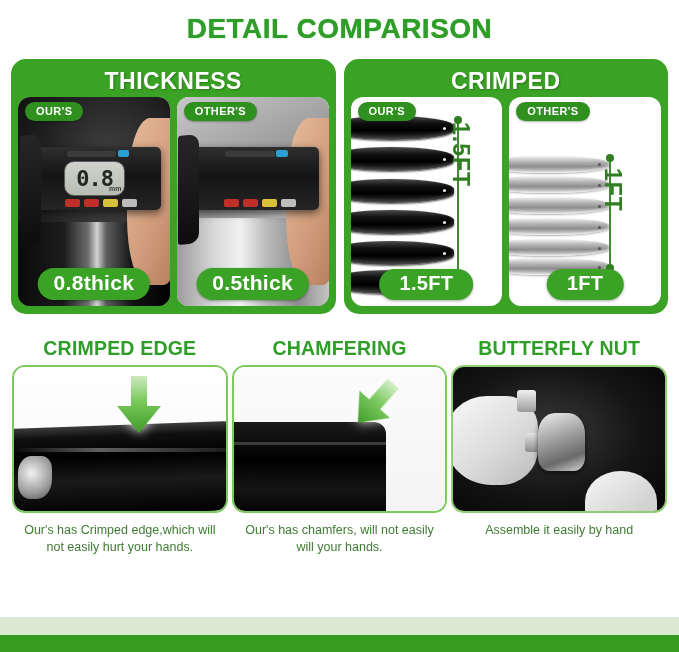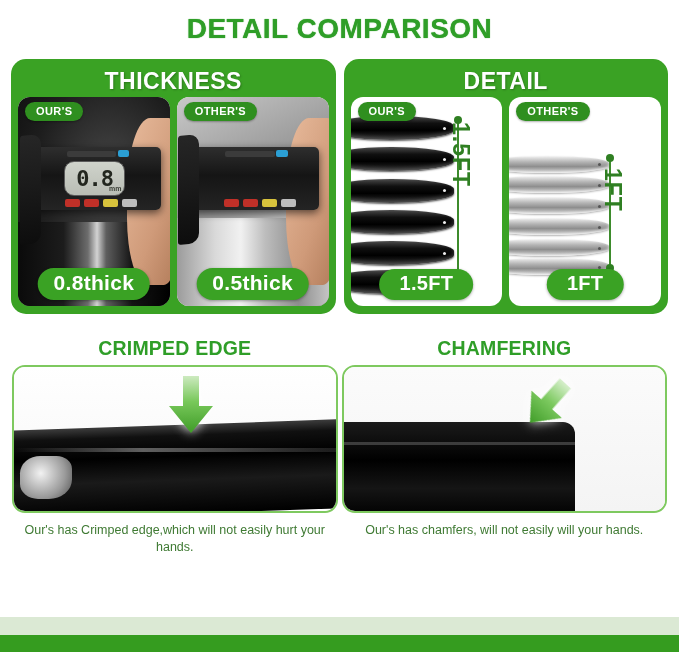--- a/index.html
+++ b/index.html
@@ -388,21 +388,21 @@
             <div class="caliper-jaw"></div>
           </div>
           <div class="tag">OTHER'S</div>
           <div class="pill">0.5thick</div>
         </div>
 
       </div>
     </div>
 
     <div class="cmp-panel">
-      <div class="cmp-head">DETAIL</div>
+      <div class="cmp-head">CRIMPED</div>
       <div class="cmp-body">
 
         <div class="cmp-cell">
           <div class="photo">
             <div class="rings">
               <div class="ring dark" style="left:-14%;top:9%;width:82%;height:24px;">
                   <span class="dot"></span>
                 </div>
               <div class="ring dark" style="left:-14%;top:24%;width:82%;height:24px;">
                   <span class="dot"></span>
@@ -502,19 +502,32 @@
                 <stop offset="1" stop-color="#3f9c28"></stop>
               </linearGradient>
             </defs>
             <polygon points="15,0 31,0 31,30 45,30 23,57 1,30 15,30" fill="url(#gB)"></polygon>
           </svg>
         </div>
       </div>
       <div class="feat-cap">Our's has chamfers, will not easily will your hands.</div>
     </div>
 
+    <div class="feat">
+      <div class="feat-title">BUTTERFLY NUT</div>
+      <div class="feat-card nob">
+        <div class="nut-photo">
+          <div class="glove"></div>
+          <div class="screwcap"></div>
+          <div class="bolt"></div>
+          <div class="wingnut"></div>
+          <div class="glove2"></div>
+        </div>
+      </div>
+      <div class="feat-cap">Assemble it easily by hand</div>
+    </div>
 
   </div>
 
   <div class="footer-light"></div>
   <div class="footer-bar"></div>
 
 </div>
 
 </body></html>

